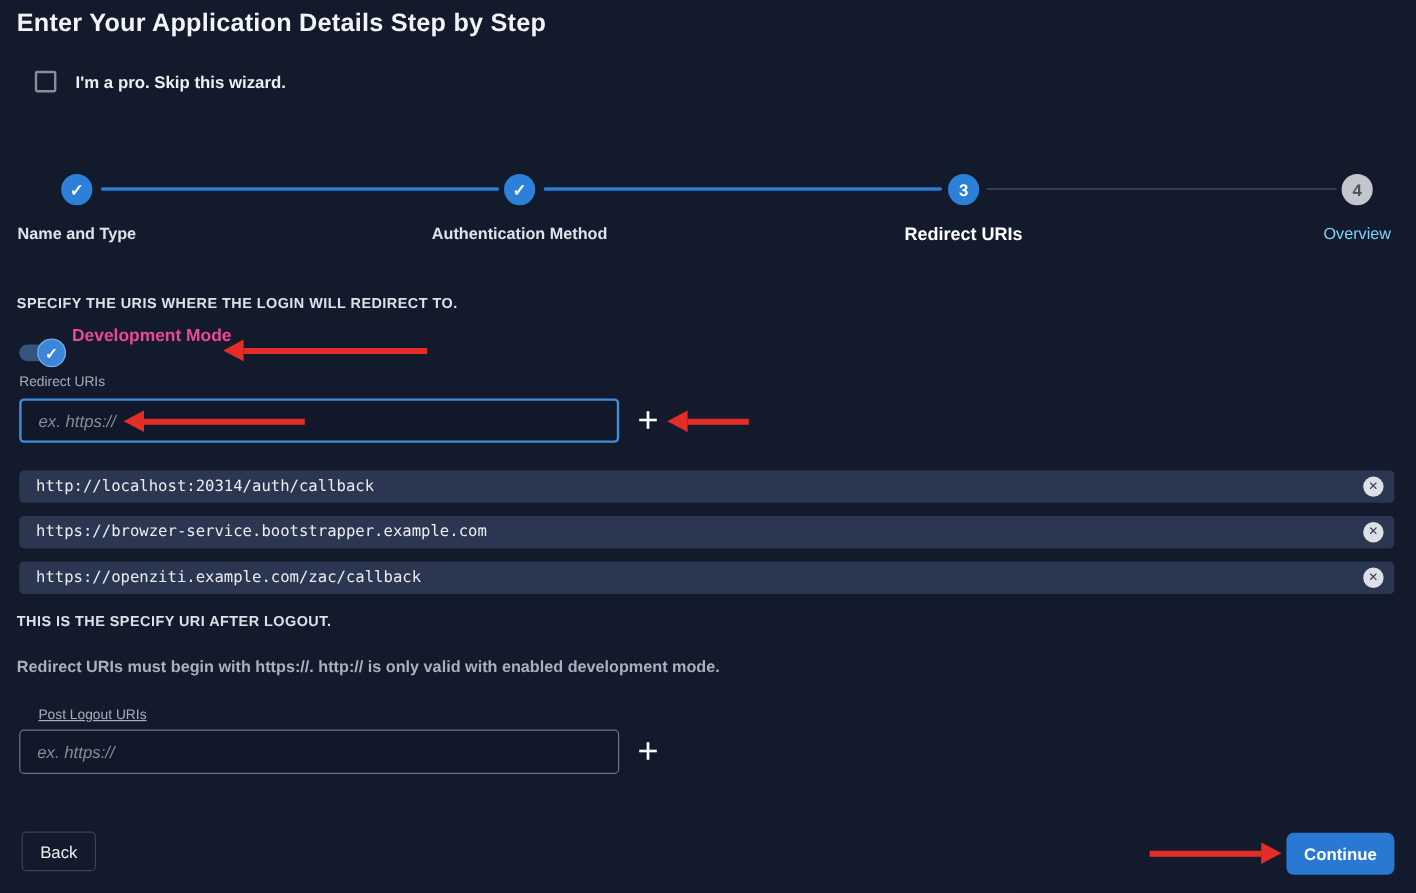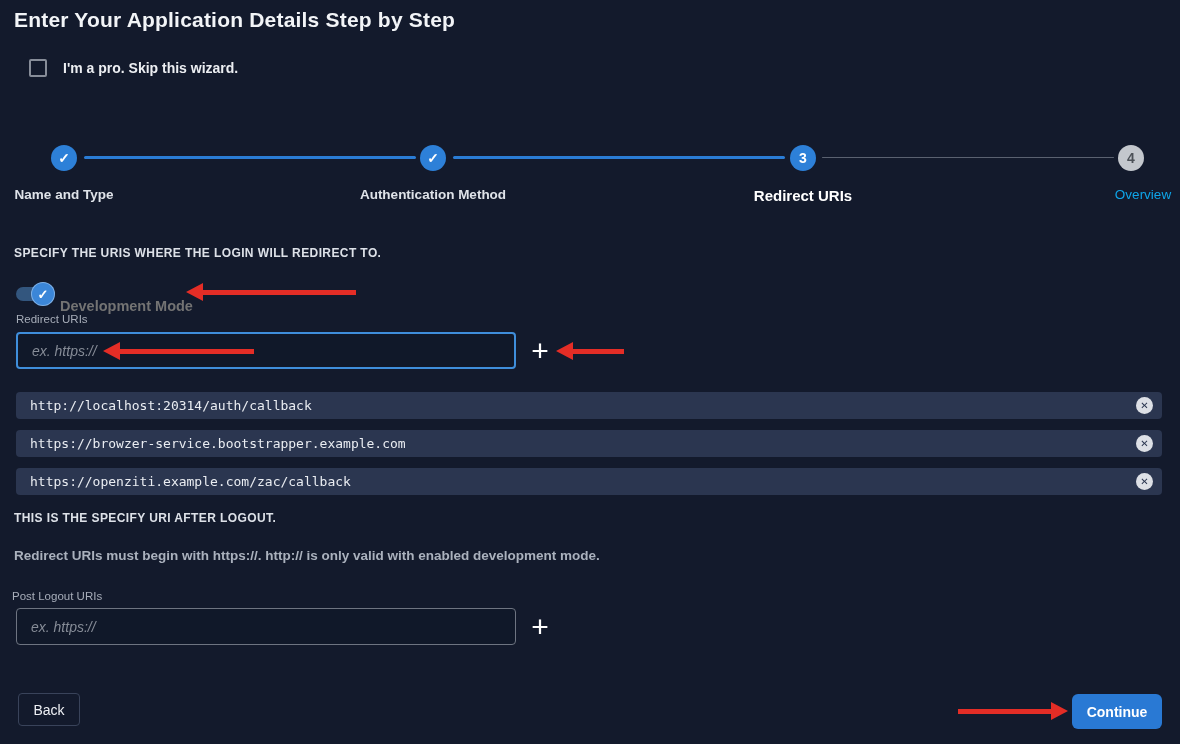--- a/index.html
+++ b/index.html
@@ -23,34 +23,34 @@
   .step-line.inactive { top:157px; height:1px; background:#5a6170; }
   .step-circle {
     top:145px; width:26px; height:26px; border-radius:50%;
     display:flex; align-items:center; justify-content:center;
     background:var(--accent-blue,#2d80d8); color:#fff;
     font-size:14px; font-weight:700;
   }
   .step-circle.upcoming { background:var(--inactive-circle,#c3c7cd); color:#4c5158; }
   .step-label { top:187px; transform:translateX(-50%); white-space:nowrap; font-size:13.5px; font-weight:700; color:#dfe3e9; }
   .step-label.active { font-size:15px; color:#ffffff; }
-  .step-label.upcoming { font-weight:400; color:#0ea5e9;margin-left:12px; }
+  .step-label.upcoming { font-weight:400; color:#7dd3fc; }
 
   .section-heading { font-size:12px; font-weight:700; color:#dde1e8; letter-spacing:.4px; }
 
   
   .toggle { left:14px; top:282px; width:48px; height:24px; cursor:pointer; }
   .toggle-track { position:absolute; left:2px; top:5px; width:36px; height:14px; border-radius:7px; background:#33567e; }
   .toggle-thumb {
     position:absolute; left:17px; top:0; width:24px; height:24px; border-radius:50%;
     background:#3b86d8; display:flex; align-items:center; justify-content:center;
     box-shadow:0 0 0 1px rgba(255,255,255,.35) inset;
     color:#fff; font-size:13px; font-weight:700;
   }
-  .toggle-label { left:60px; top:298px; font-size:14.5px; font-weight:600; color:#737373; }
+  .toggle-label { left:60px; top:272px; font-size:14.5px; font-weight:600; color:#ec4899; }
 
   .field-label { font-size:11.5px; color:#a7adb9; }
   .uri-input {
     left:16px; width:500px; height:37px; border-radius:4px;
     background:#101829; border:1px solid #6e7481; color:#e8eaee;
     font-size:14px; font-style:italic; padding:0 14px;
     font-family:"Liberation Sans",sans-serif; outline:none;
   }
   .uri-input.focused { border:2px solid var(--input-focus-border,#3f8edb); }
   .uri-input::placeholder { color:#868c97; font-style:italic; }
@@ -167,21 +167,21 @@
     <button class="chip-close">✕</button>
   </div>
   <div class="abs uri-chip" style="top:468px;">
     <span>https://openziti.example.com/zac/callback</span>
     <button class="chip-close">✕</button>
   </div>
 
   <div class="abs section-heading" style="left:14px;top:511px;">THIS IS THE SPECIFY URI AFTER LOGOUT.</div>
   <div class="abs hint-text" style="left:14px;top:548px;">Redirect URIs must begin with https://. http:// is only valid with enabled development mode.</div>
 
-  <div class="abs field-label" style="left:12px;top:590px;">Post Logout URIs</div>
+  <div class="abs field-label" style="left:32px;top:590px;text-decoration:underline;">Post Logout URIs</div>
   <input class="abs uri-input" style="top: 608px;" placeholder="ex. https://">
   <button class="abs plus-btn" style="left:527px;top:612px;">
     <span>+</span>
   </button>
 
   <button class="abs back-btn">Back</button>
   <div class="abs arrow" style="left:958px;top:702px;">
     <span class="arrow-shaft" style="width:93px;"></span>
       <span class="head-right"></span>
   </div>

